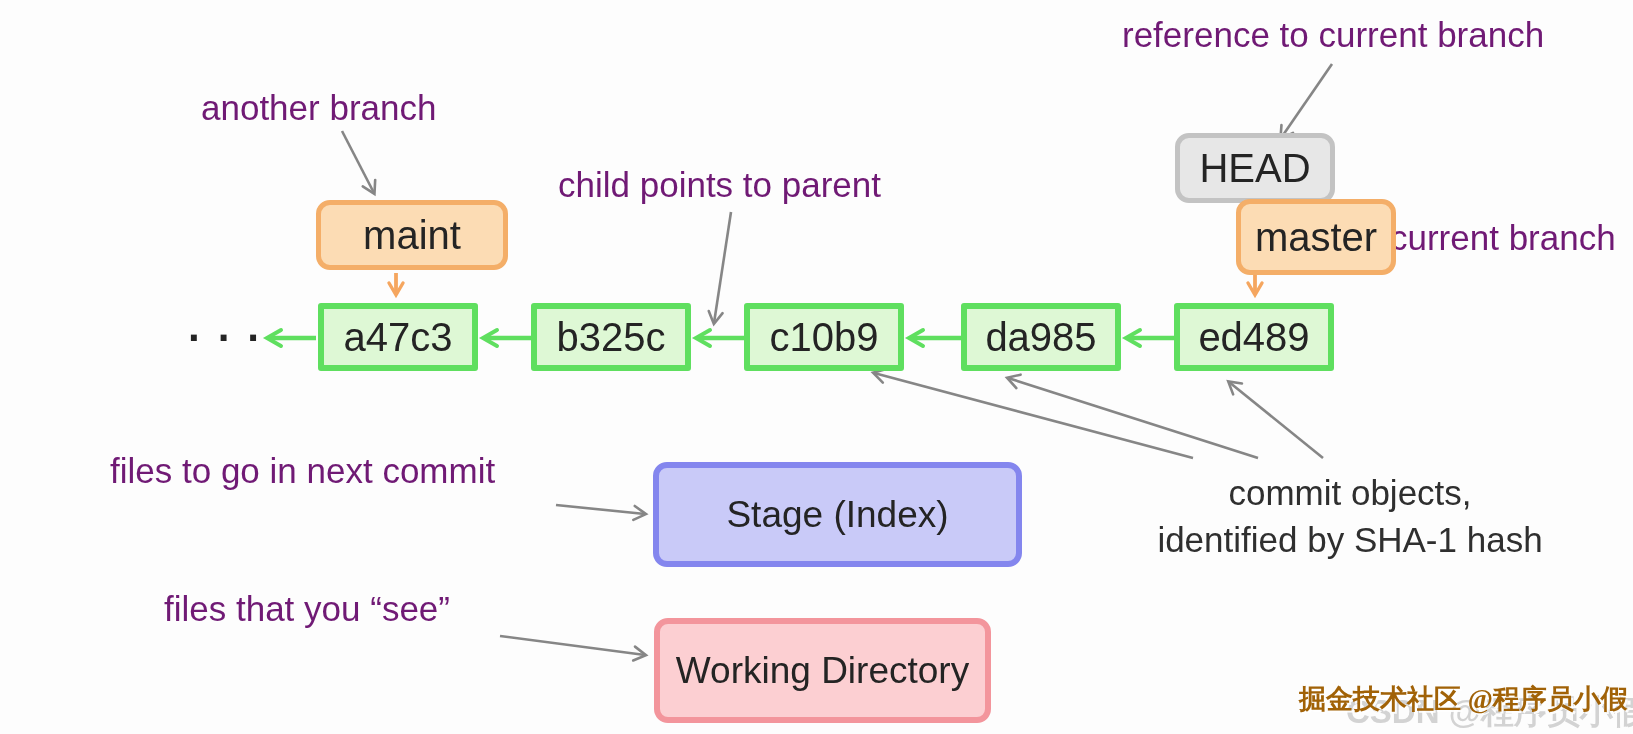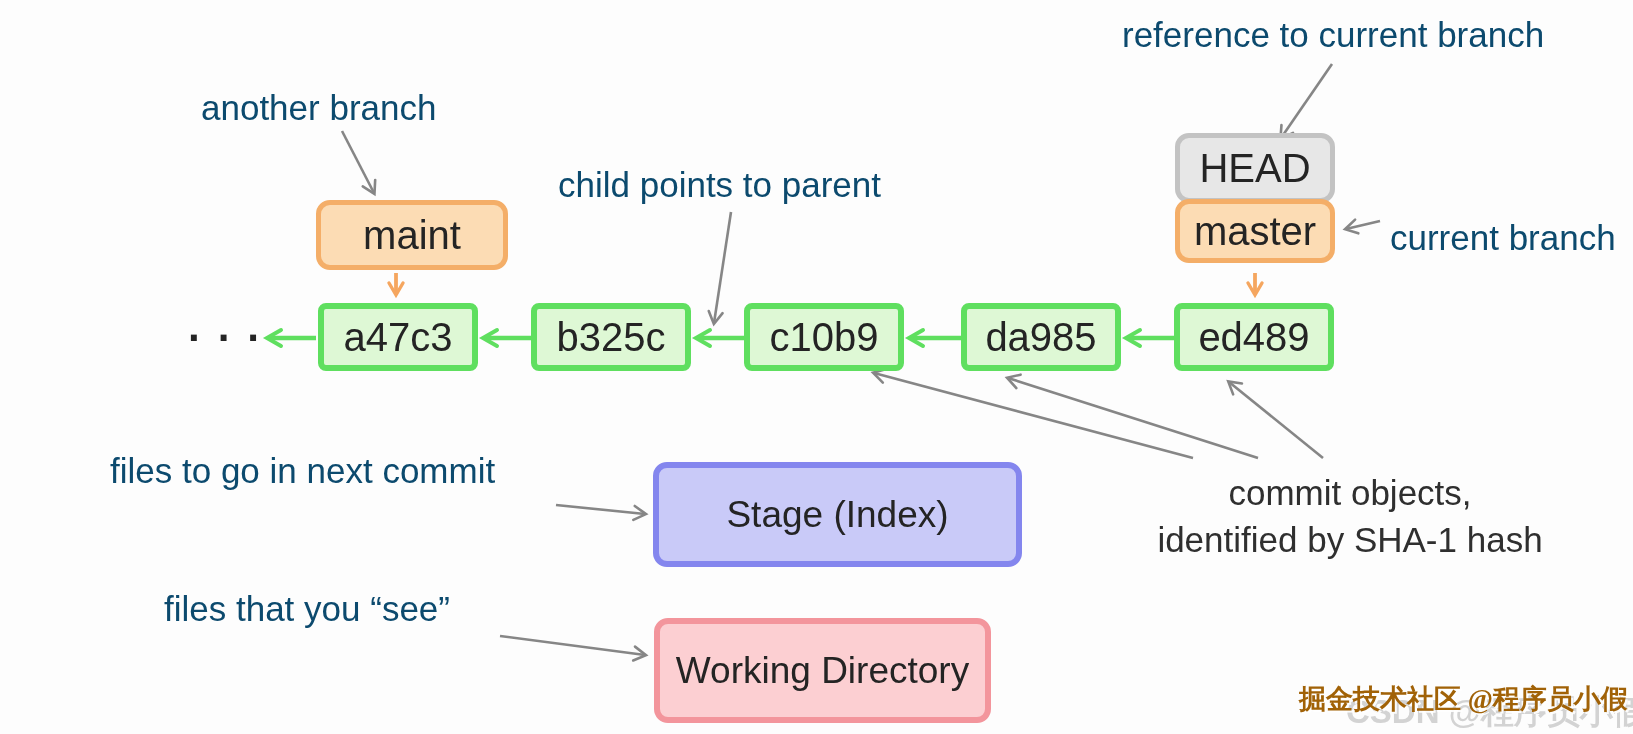--- a/index.html
+++ b/index.html
@@ -8,35 +8,35 @@
     width:1633px;height:734px;
     background:#fdfdfd;
     font-family:"Liberation Sans", sans-serif;
     color:#2b2b2b;
     overflow:hidden;
   }
   .annotation{
     position:absolute;
     font-size:35px;
     line-height:1.2;
-    color:#0c4a6e;
+    color:#701a75;
     white-space:nowrap;
   }
   .node{
     position:absolute;
     display:flex;align-items:center;justify-content:center;
     box-sizing:border-box;
     font-size:40px;
     color:#242424;
   }
   .commit-box{
     width:160px;height:68px;top:303px;
     background:#def8d5;
     border:6px solid #5fdf5f;
-    border-radius:8px;
+    border-radius:3px;
     font-size:40px;
   }
   .branch-box{
     background:#fcdcb4;
     border:5px solid #f4ae68;
     border-radius:14px;
   }
   .head-box{
     background:#e7e7e7;
     border:5px solid #c3c3c3;
@@ -130,21 +130,21 @@
 
   <div class="commit-objects">
     <div>commit objects,</div>
     <div>identified by SHA-1 hash</div>
   </div>
 
   <div class="ellipsis">· · ·</div>
 
   <div class="node head-box" style="left:1175px;top:133px;width:160px;height:70px;z-index:1;">HEAD</div>
 
-  <div class="node branch-box" style="left:1175px;top:199px;width:160px;height:64px;z-index:2;">master</div>
+  <div class="node branch-box" style="left:1236px;top:199px;width:160px;height:76px;z-index:2;">master</div>
 
   <div class="node branch-box" style="left:316px;top:200px;width:192px;height:70px;">maint</div>
 
   <div class="node commit-box" style="left:318px;">a47c3</div>
   <div class="node commit-box" style="left:531px;">b325c</div>
   <div class="node commit-box" style="left:744px;">c10b9</div>
   <div class="node commit-box" style="left:961px;">da985</div>
   <div class="node commit-box" style="left:1174px;">ed489</div>
 
   <div class="node stage-box">Stage (Index)</div>

